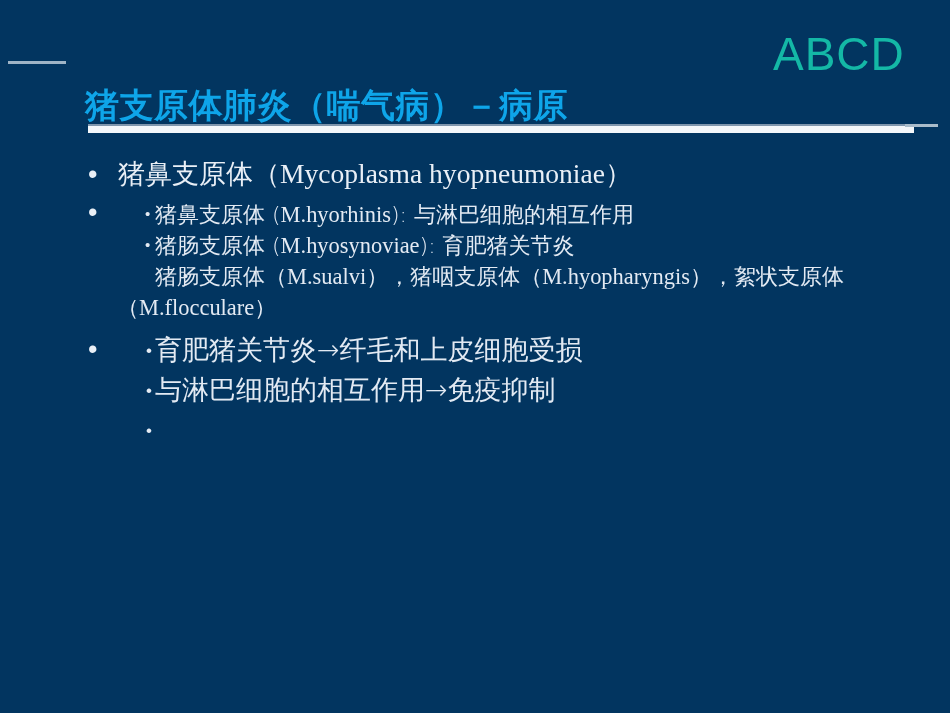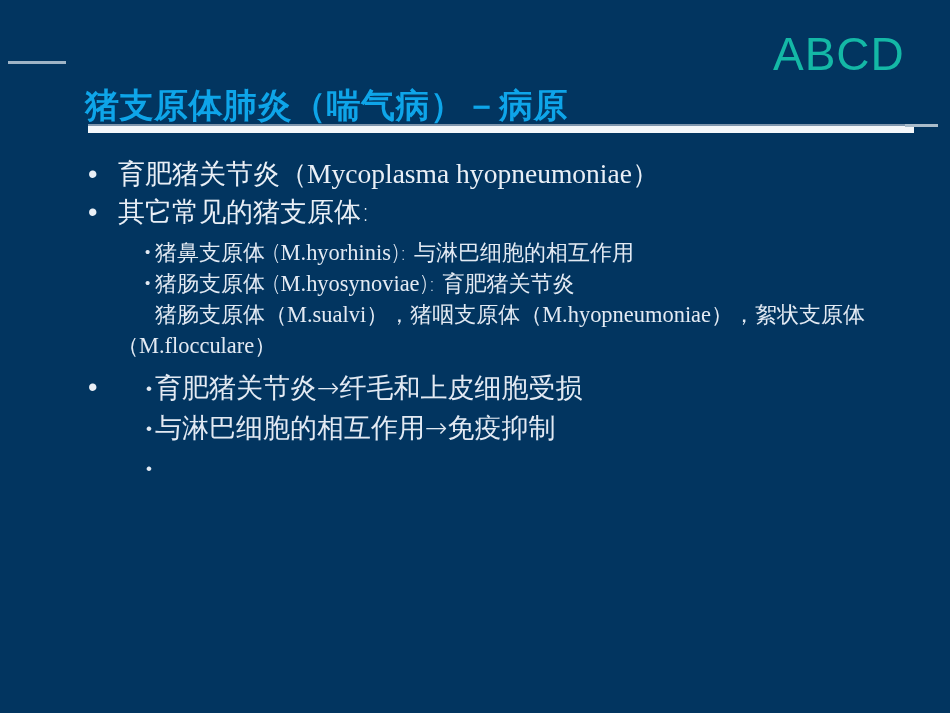--- a/index.html
+++ b/index.html
@@ -169,43 +169,42 @@
   <div class="header-rule">
     <div class="rule-thin-top"></div>
     <div class="rule-thick"></div>
   </div>
   <div class="header-rule-ext"></div>
 
   <div class="content">
 
     <div class="lvl1">
       <span class="bullet">•</span>
-      <span>育肥猪关节炎（</span><span class="lat">Mycoplasma hyopneumoniae</span><span>）</span>
+      <span>猪鼻支原体（</span><span class="lat">Mycoplasma hyopneumoniae</span><span>）</span>
     </div>
 
     <div class="lvl1">
       <span class="bullet">•</span>
-      <span>其它常见的猪支原体:</span>
     </div>
 
     <div class="gap-a"></div>
 
     <div class="lvl2">
       <span class="bullet">•</span>
       <span>猪鼻支原体 (</span><span class="lat">M.hyorhinis</span><span>): 与淋巴细胞的相互作用</span>
     </div>
 
     <div class="lvl2">
       <span class="bullet">•</span>
       <span>猪肠支原体 (</span><span class="lat">M.hyosynoviae</span><span>): 育肥猪关节炎</span>
     </div>
 
     <div class="lvl2 wrap">
       <span class="bullet">•</span>
-      <span>猪肠支原体（</span><span class="lat">M.sualvi</span><span>），猪咽支原体（</span><span class="lat">M.hyopneumoniae</span><span>），絮状支原体（</span><span class="lat">M.flocculare</span><span>）</span>
+      <span>猪肠支原体（</span><span class="lat">M.sualvi</span><span>），猪咽支原体（</span><span class="lat">M.hyopharyngis</span><span>），絮状支原体（</span><span class="lat">M.flocculare</span><span>）</span>
     </div>
 
     <div class="gap-b"></div>
 
     <div class="lvl1">
       <span class="bullet">•</span>
     </div>
 
     <div class="lvl2 big">
       <span class="bullet">•</span>

